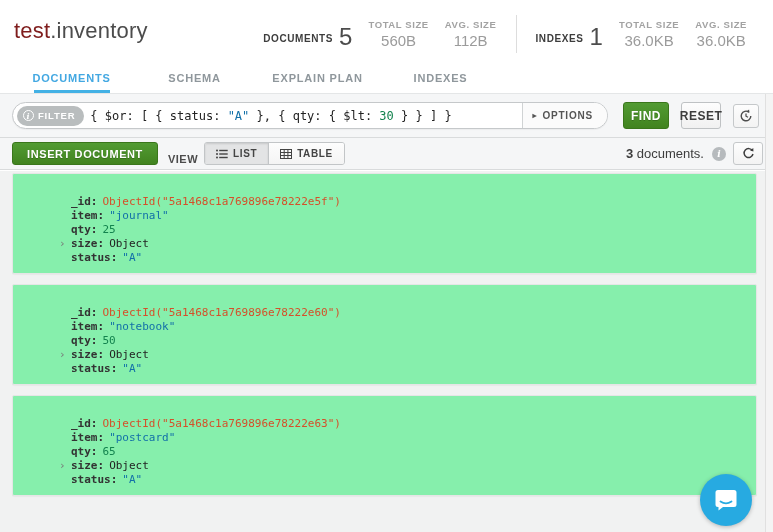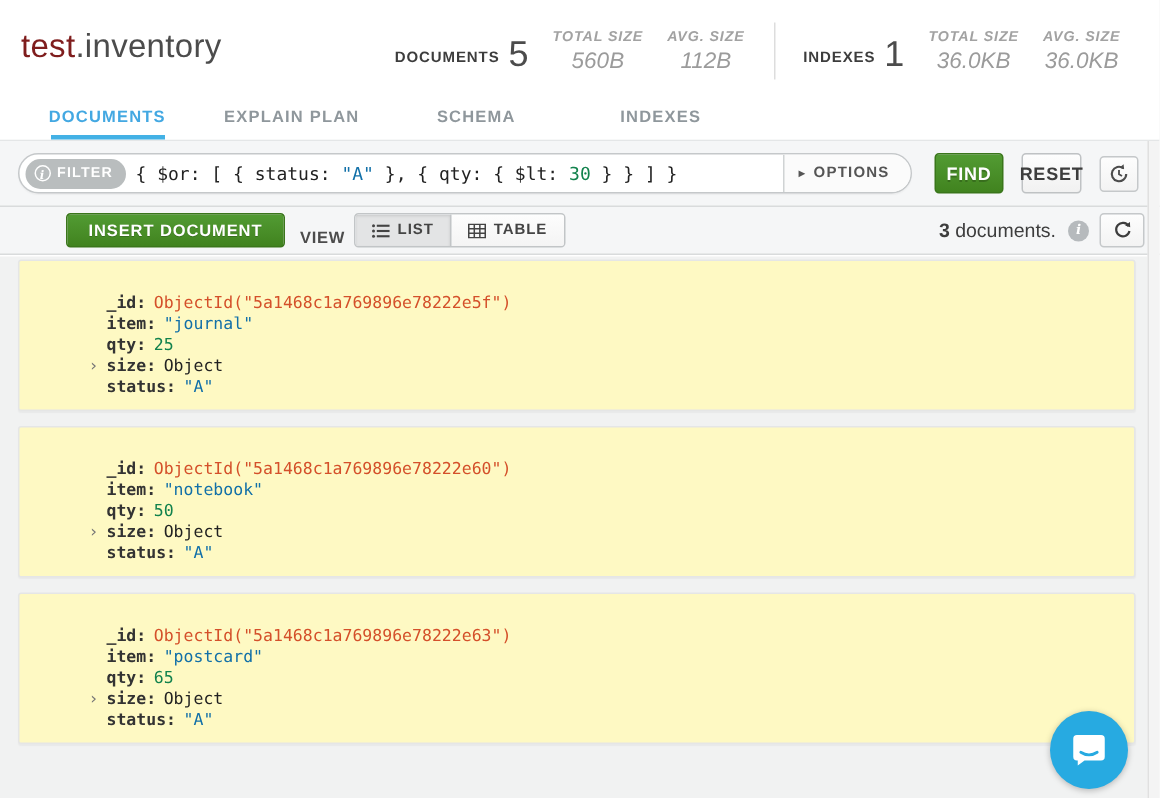--- a/index.html
+++ b/index.html
@@ -17,21 +17,21 @@
   .ns .db { color:#7f1d1d; }
   .ns .dot, .ns .coll { color:#4c4c4c; }
   .stats { display:flex; align-items:center; margin-top:6px; }
   .stat-group { display:flex; align-items:flex-end; }
   .stat-main { display:flex; align-items:flex-end; margin-right:16px; }
   .stat-main .lbl {
     font-size:10px; font-weight:bold; color:#3d3d3d; letter-spacing:0.6px;
     text-transform:uppercase; margin-bottom:5px; margin-right:6px;
   }
   .stat-main .big { font-size:24px; font-weight:300; color:#4c4c4c; line-height:1; }
-  .stat-sub { display:flex; flex-direction:column; align-items:center; margin-right:16px;font-style:italic; }
+  .stat-sub { display:flex; flex-direction:column; align-items:center; margin-right:16px; }
   .stat-sub .lbl {
     font-size:9.5px; font-weight:bold; color:#a2a2a2; letter-spacing:0.6px;
     text-transform:uppercase; margin-bottom:2px;
   }
   .stat-sub .val { font-size:15px; color:#9b9b9b; }
   .stat-divider { width:1px; height:38px; background:#ddd; margin:0 18px 0 4px; }
   
   .tabbar { height:31px; display:flex; padding-left:10px; background:#fff; position:relative; }
   .tab {
     width:123px; display:flex; align-items:center; justify-content:center;
@@ -90,21 +90,21 @@
   .history-btn {
     width:26px; height:24px; background:linear-gradient(#fdfdfd,#f3f3f3);
     border:1px solid #c5c8ca; border-radius:3px; display:flex; align-items:center;
     justify-content:center; cursor:pointer; color:#4c4c4c;
   }
   
   .doc-toolbar {
     height:32px; background:#f5f6f7; border-bottom:1px solid #d9dbdc;
     display:flex; align-items:center; padding:0 10px 0 12px;
   }
-  .insert-btn { padding:0 14px; height:23px; font-size:11px; letter-spacing:0.6px;margin-left:32px; }
+  .insert-btn { padding:0 14px; height:23px; font-size:11px; letter-spacing:0.6px; }
   .view-lbl { font-size:11px; font-weight:bold; color:#4c4c4c; letter-spacing:0.5px; margin:11px 6px 0 10px; }
   .seg-ctrl { display:flex; border:1px solid #c2c5c7; border-radius:3px; overflow:hidden; height:23px; }
   .seg-btn {
     display:flex; align-items:center; padding:0 11px; font-size:10px; font-weight:bold;
     letter-spacing:0.6px; color:#444; background:linear-gradient(#fdfdfd,#f4f4f4); cursor:pointer;
   }
   .seg-btn + .seg-btn { border-left:1px solid #c2c5c7; }
   .seg-btn.active { background:#e3e4e5; box-shadow:inset 0 1px 2px rgba(0,0,0,0.12); }
   .seg-btn svg { margin-right:5px; }
   .toolbar-right { margin-left:auto; display:flex; align-items:center; }
@@ -119,21 +119,21 @@
     width:30px; height:23px; background:linear-gradient(#fdfdfd,#f3f3f3);
     border:1px solid #c5c8ca; border-radius:3px; display:flex; align-items:center;
     justify-content:center; cursor:pointer; color:#3d3d3d;
   }
   
   .doc-list {
     position:absolute; top:171px; left:0; right:8px; bottom:0;
     background:#f1f2f2; padding:2px 8px 0 12px; overflow:hidden;
   }
   .doc-card {
-    background:#fef9c3; border:1px solid #e5e6e6; border-radius:2px;
+    background:#86efac; border:1px solid #e5e6e6; border-radius:2px;
     box-shadow:0 1px 1px rgba(0,0,0,0.04); height:101px; margin-bottom:10px;
     padding:21px 0 0 46px; font-family:"DejaVu Sans Mono", monospace; font-size:11px;
   }
   .doc-row { display:flex; align-items:center; height:14px; line-height:14px; white-space:pre; }
   .caret { width:12px; color:#777; font-size:11px; cursor:pointer; visibility:hidden; text-align:left; }
   .doc-row.expandable .caret { visibility:visible; }
   .fname { font-weight:bold; color:#333; }
   .fval { margin-left:5px; }
   .val-objectid { color:#d4502a; }
   .val-string { color:#1270a8; }
@@ -187,24 +187,24 @@
       </div>
     </div>
   </div>
 </header>
 
 <nav class="tabbar" id="tabbar">
     <div class="tab active">
       <span>DOCUMENTS</span>
     </div>
     <div class="tab">
+      <span>SCHEMA</span>
+    </div>
+    <div class="tab">
       <span>EXPLAIN PLAN</span>
-    </div>
-    <div class="tab">
-      <span>SCHEMA</span>
     </div>
     <div class="tab">
       <span>INDEXES</span>
     </div>
   </nav>
 
 <div class="querybar">
   <div class="filter-group">
     <span class="filter-pill">
       <span class="info-dot">i</span>

